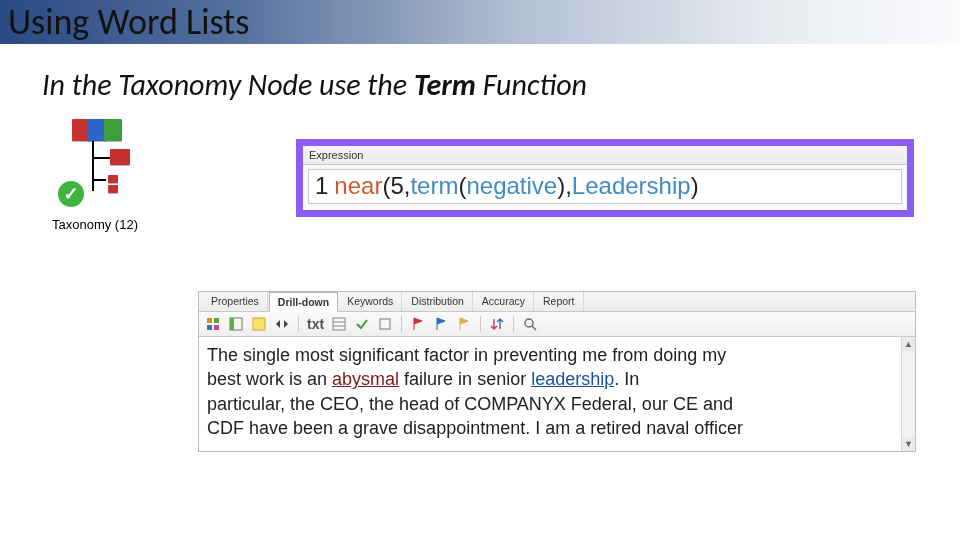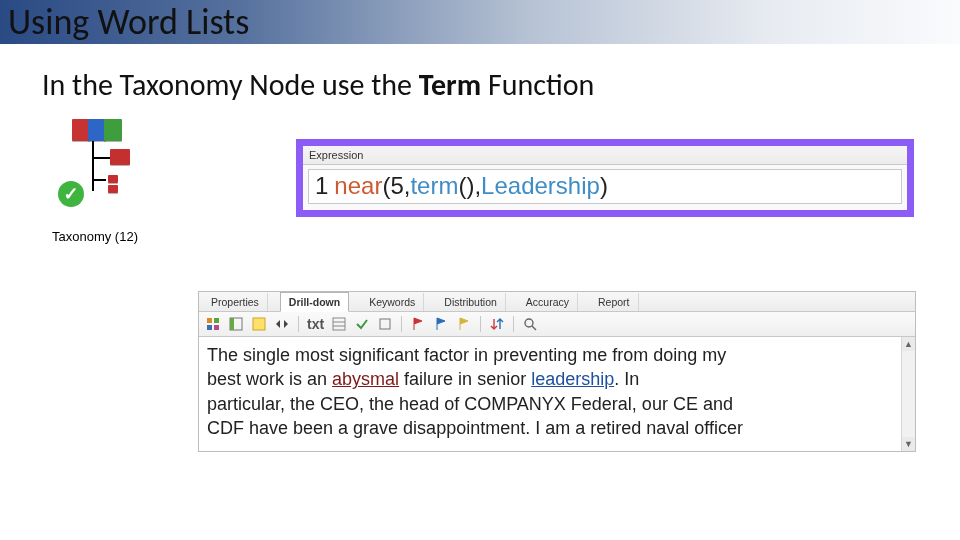--- a/index.html
+++ b/index.html
@@ -19,20 +19,21 @@
     padding-left: 8px;
   }
   .title-bar-text {
     font-size: 36px;
     color: #111;
   }
   .subtitle {
     font-size: 30px;
     color: #111;
     padding: 22px 0 0 42px;
+    font-style: italic;
   }
   .bold { font-weight: 700; }
   .content-area {
     position: relative;
     width: 100%;
   }
 
   
   .tax-block {
     position: absolute;
@@ -56,21 +57,21 @@
   .small-red { background:#c43030; width:20px; height:16px; }
   .tiny-red  { background:#c43030; width:10px; height:8px; }
   .green-check {
     position:absolute;
     width:26px; height:26px; border-radius:50%;
     background:#3fb43f;
     left:0; top:62px;
     display:flex; align-items:center; justify-content:center;
     color:#fff; font-size:18px; font-weight:bold;
   }
-  .tax-label { margin-top: 20px; }
+  .tax-label { margin-top: 8px; }
 
   
   .expr-panel {
     position: absolute;
     left: 296px; top: 36px;
     width: 618px;
     border: 7px solid #8b5cf6;
     background: #f9f9f9;
   }
   .expr-head {
@@ -102,27 +103,26 @@
   .drill-panel {
     position:absolute;
     left: 198px; top: 188px;
     width: 718px;
     border: 1px solid #bdbdbd;
     background:#fff;
     font-family: Tahoma, Arial, sans-serif;
   }
   .drill-tabs {
     display:flex;
-    gap:12px;
+    gap:1px;
     background: linear-gradient(#f7f7f7,#ececec);
     border-bottom: 1px solid #c8c8c8;
     font-size: 10.5px;
     color:#333;
     padding-left:4px;
-    align-items:center;
   }
   .drill-tab {
     padding: 3px 8px 3px 8px;
     border-right: 1px solid #d7d7d7;
   }
   .drill-tab.active {
     background:#fff;
     border:1px solid #b5b5b5;
     border-bottom:1px solid #fff;
     margin-bottom:-1px;
@@ -205,20 +205,21 @@
   <div class="expr-panel">
     <div class="expr-head">Expression</div>
     <div class="expr-row">
       <span class="expr-num">1</span>
       <span class="kw-near">near</span>
       <span class="expr-paren">(</span>
       <span class="expr-lit">5</span>
       <span class="expr-comma">, </span>
       <span class="kw-term">term</span>
       <span class="expr-paren">(</span>
+      <span class="kw-neg">negative</span>
       <span class="expr-paren">)</span>
       <span class="expr-comma"> , </span>
       <span class="kw-lead">Leadership</span>
       <span class="expr-paren">)</span>
     </div>
   </div>
 
   <div class="drill-panel">
     <div class="drill-tabs">
       <div class="drill-tab">Properties</div>

